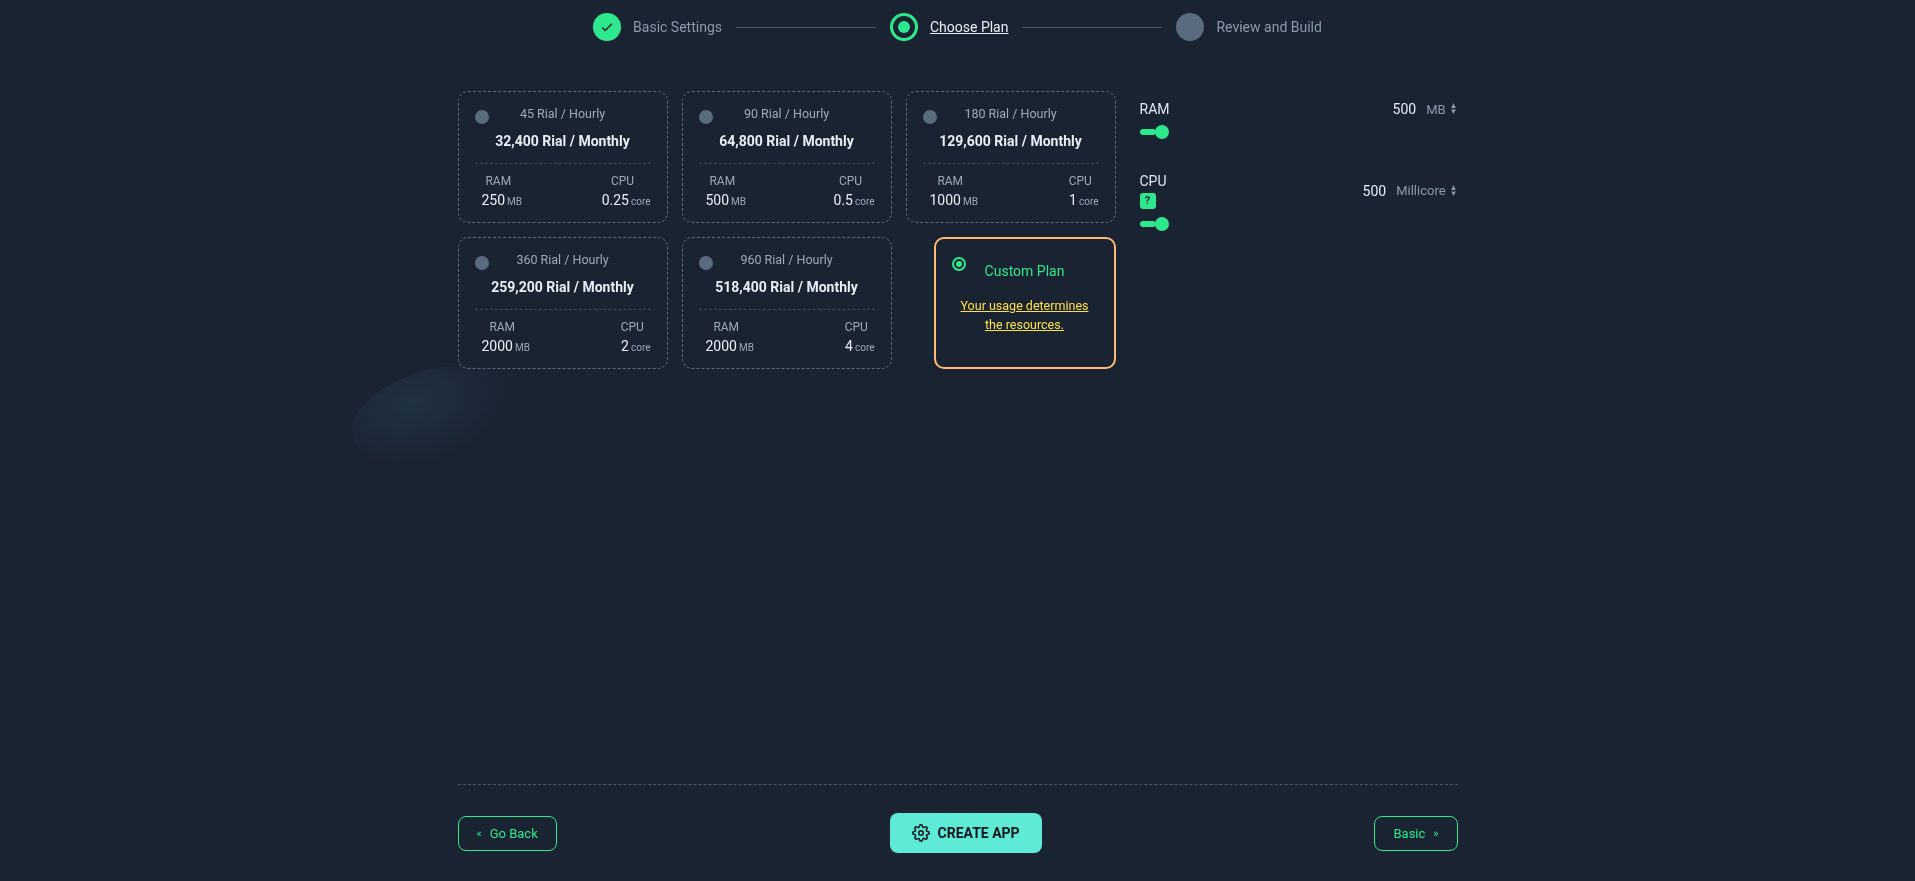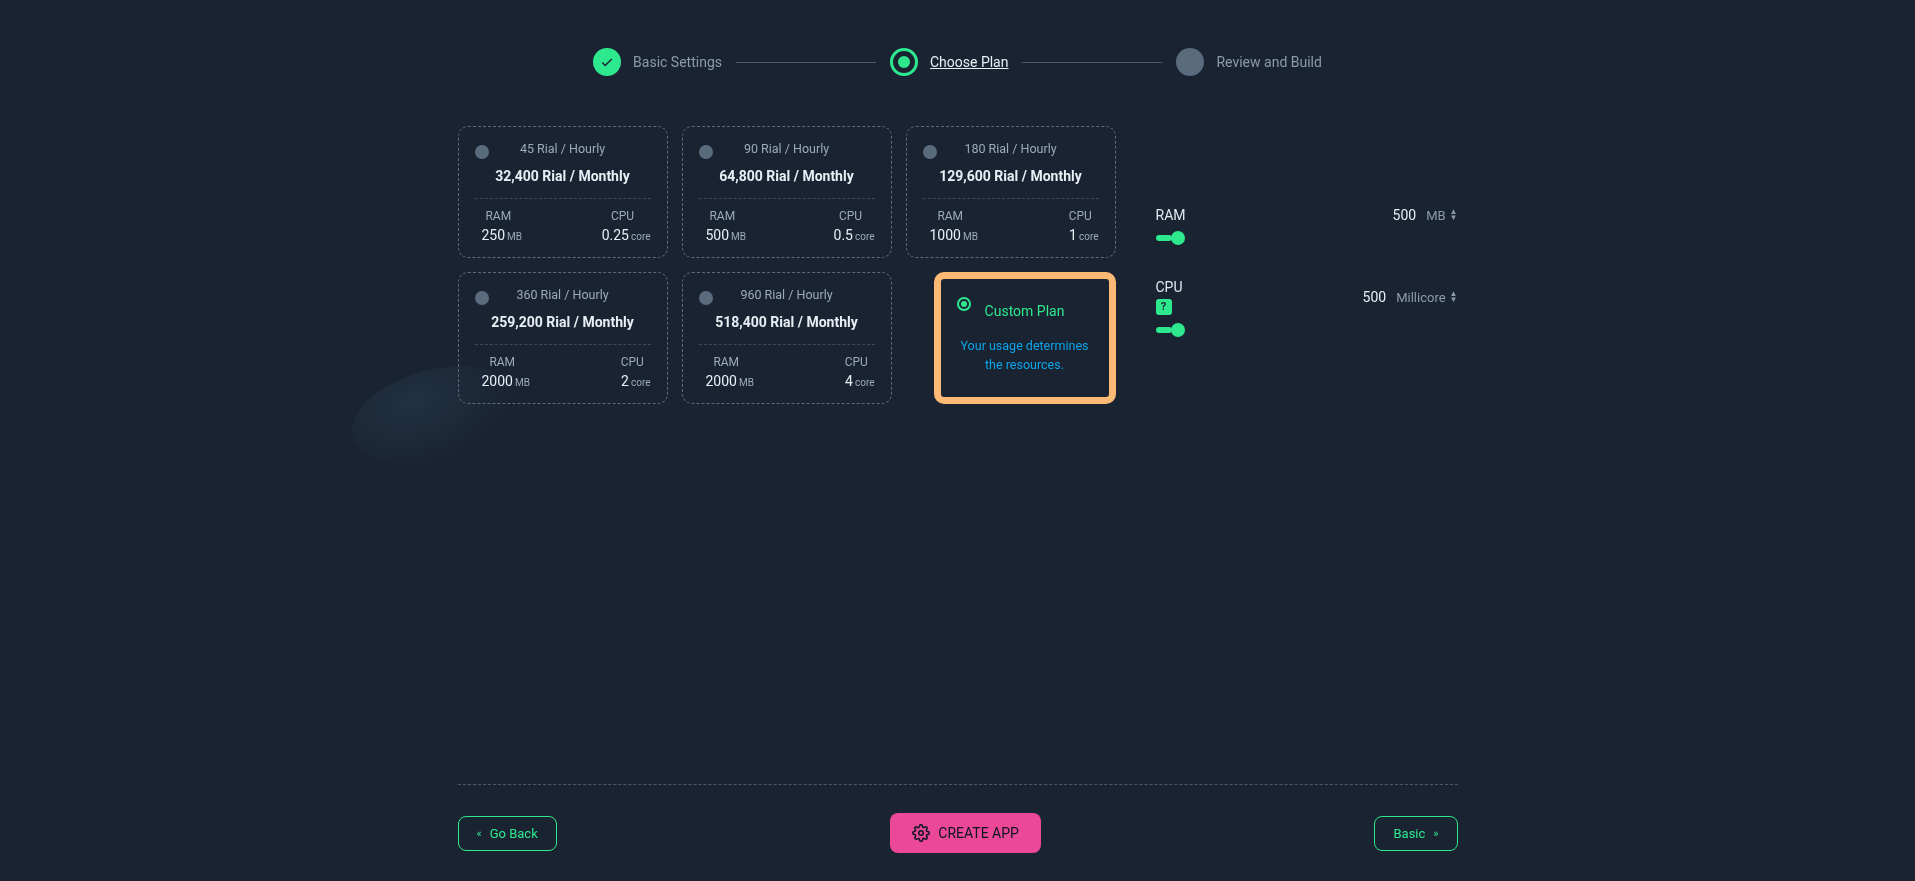--- a/index.html
+++ b/index.html
@@ -8,21 +8,21 @@
     color: #c5d0db;
     font-family: -apple-system, BlinkMacSystemFont, "Segoe UI", Roboto, sans-serif;
     width: 1915px;
     height: 881px;
     overflow: hidden;
     position: relative;
   }
   .container {
     width: 1000px;
     margin: 0 auto;
-    padding-top: 48px;
+    padding-top: 13px;
   }
   
   .stepper {
     display: flex;
     align-items: center;
     justify-content: center;
     gap: 0;
     margin-bottom: 50px;
     padding: 0 50px;
   }
@@ -65,37 +65,37 @@
   .step-label.active { color: #e8eef4; text-decoration: underline; }
   .step-line {
     width: 140px;
     height: 1px;
     background: #4a5a6b;
     margin: 0 14px;
   }
   
   .main-row {
     display: flex;
-    gap: 40px;
-    align-items: center;
+    gap: 24px;
+    align-items: flex-start;
   }
   .plans-grid {
     display: grid;
     grid-template-columns: repeat(3, 210px);
     gap: 14px;
   }
   .plan-card {
     border: 1px dashed #5a6b7d;
     border-radius: 10px;
     padding: 14px 16px;
     position: relative;
     cursor: pointer;
   }
   .plan-card.selected {
-    border: 7px solid #fdba74;
+    border: 2px solid #fdba74;
     margin-left: 28px;
   }
   .plan-radio {
     width: 14px;
     height: 14px;
     border-radius: 50%;
     background: #5a6b7d;
     position: absolute;
     top: 18px;
     left: 16px;
@@ -144,23 +144,24 @@
     cursor: pointer;
     text-align: center;
   }
   .custom-title {
     color: #2ee88e;
     font-size: 14px;
     margin-bottom: 18px;
     margin-top: 6px;
   }
   .custom-desc {
-    color: #0ea5e9;
+    color: #fde047;
     font-size: 12.5px;
     line-height: 1.5;
+    text-decoration: underline;
   }
   
   .sliders {
     flex: 1;
     display: flex;
     flex-direction: column;
     gap: 38px;
     padding-top: 10px;
   }
   .slider-block { }
@@ -269,24 +270,24 @@
     border: none;
     font-family: inherit;
   }
   .btn-outline {
     background: transparent;
     border: 1px solid #2ee88e;
     color: #2ee88e;
     padding: 9px 18px;
   }
   .btn-primary {
-    background: #ec4899;
+    background: #5eead4;
     color: #0a1520;
     padding: 11px 22px;
-    font-weight: 400;
+    font-weight: 700;
     font-size: 14px;
   }
   .btn-primary svg { width: 18px; height: 18px; }
   .chev { font-size: 11px; }
   
   .blob {
     position: absolute;
     width: 170px;
     height: 90px;
     background: radial-gradient(ellipse at 40% 30%, #23384a 0%, #1a2332 70%);

